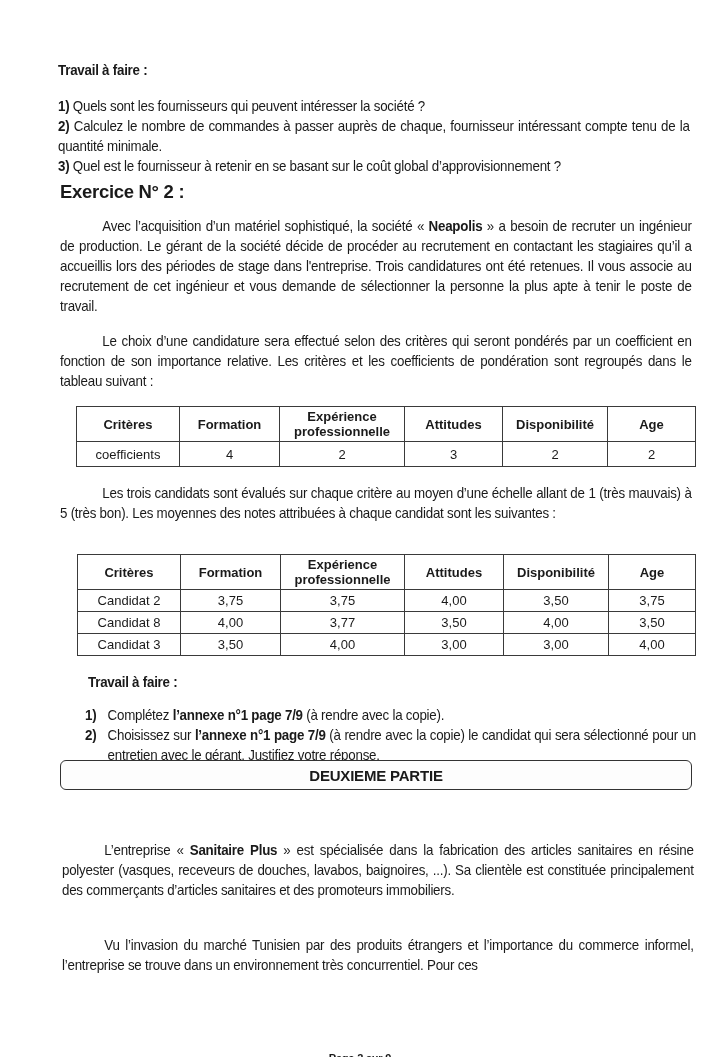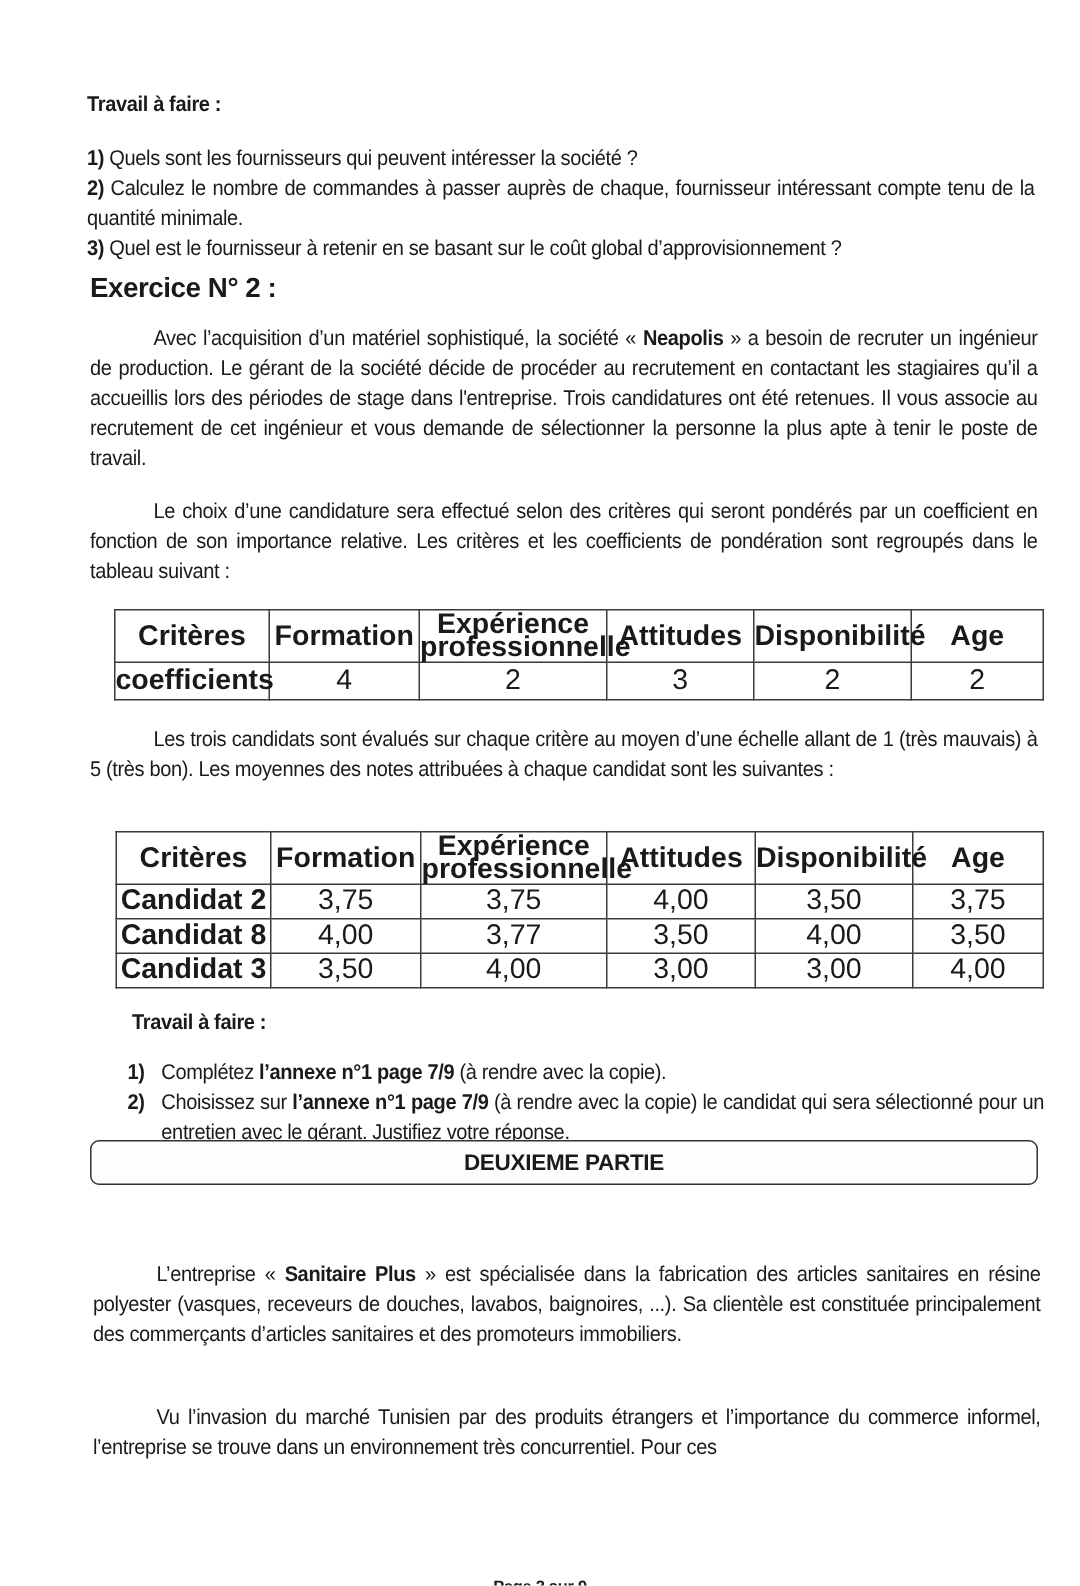--- a/index.html
+++ b/index.html
@@ -43,35 +43,35 @@
 
     #ex2-title { left: 60px; top: 181px; font-size: 18.5px; font-weight: bold; letter-spacing: -0.3px; }
 
     #p1 { left: 60px; top: 216px; width: 672px; }
     #p2 { left: 60px; top: 331px; width: 672px; }
 
     table.grid {
       position: absolute;
       border-collapse: collapse;
       font-family: "Liberation Sans", sans-serif;
-      font-size: 19px;
+      font-size: 13px;
       color: #1a1a1a;
       table-layout: fixed;
     }
     table.grid td, table.grid th {
       border: 1.3px solid #3a3a3a;
       text-align: center;
       padding: 0;
       vertical-align: middle;
     }
     table.grid th {
       font-weight: bold;
       line-height: 15px;
     }
-    table.grid td.rowhead { font-weight: bold; }
+    table.grid td.rowhead { font-weight: normal; }
 
     #t1 { left: 76px; top: 406px; width: 619px; }
     #t1 tr.h { height: 35px; }
     #t1 tr.r { height: 25px; }
 
     #p3 { left: 60px; top: 483px; width: 672px; }
 
     #t2 { left: 77px; top: 554px; width: 618px; }
     #t2 tr.h { height: 35px; }
     #t2 tr.r { height: 22px; }

